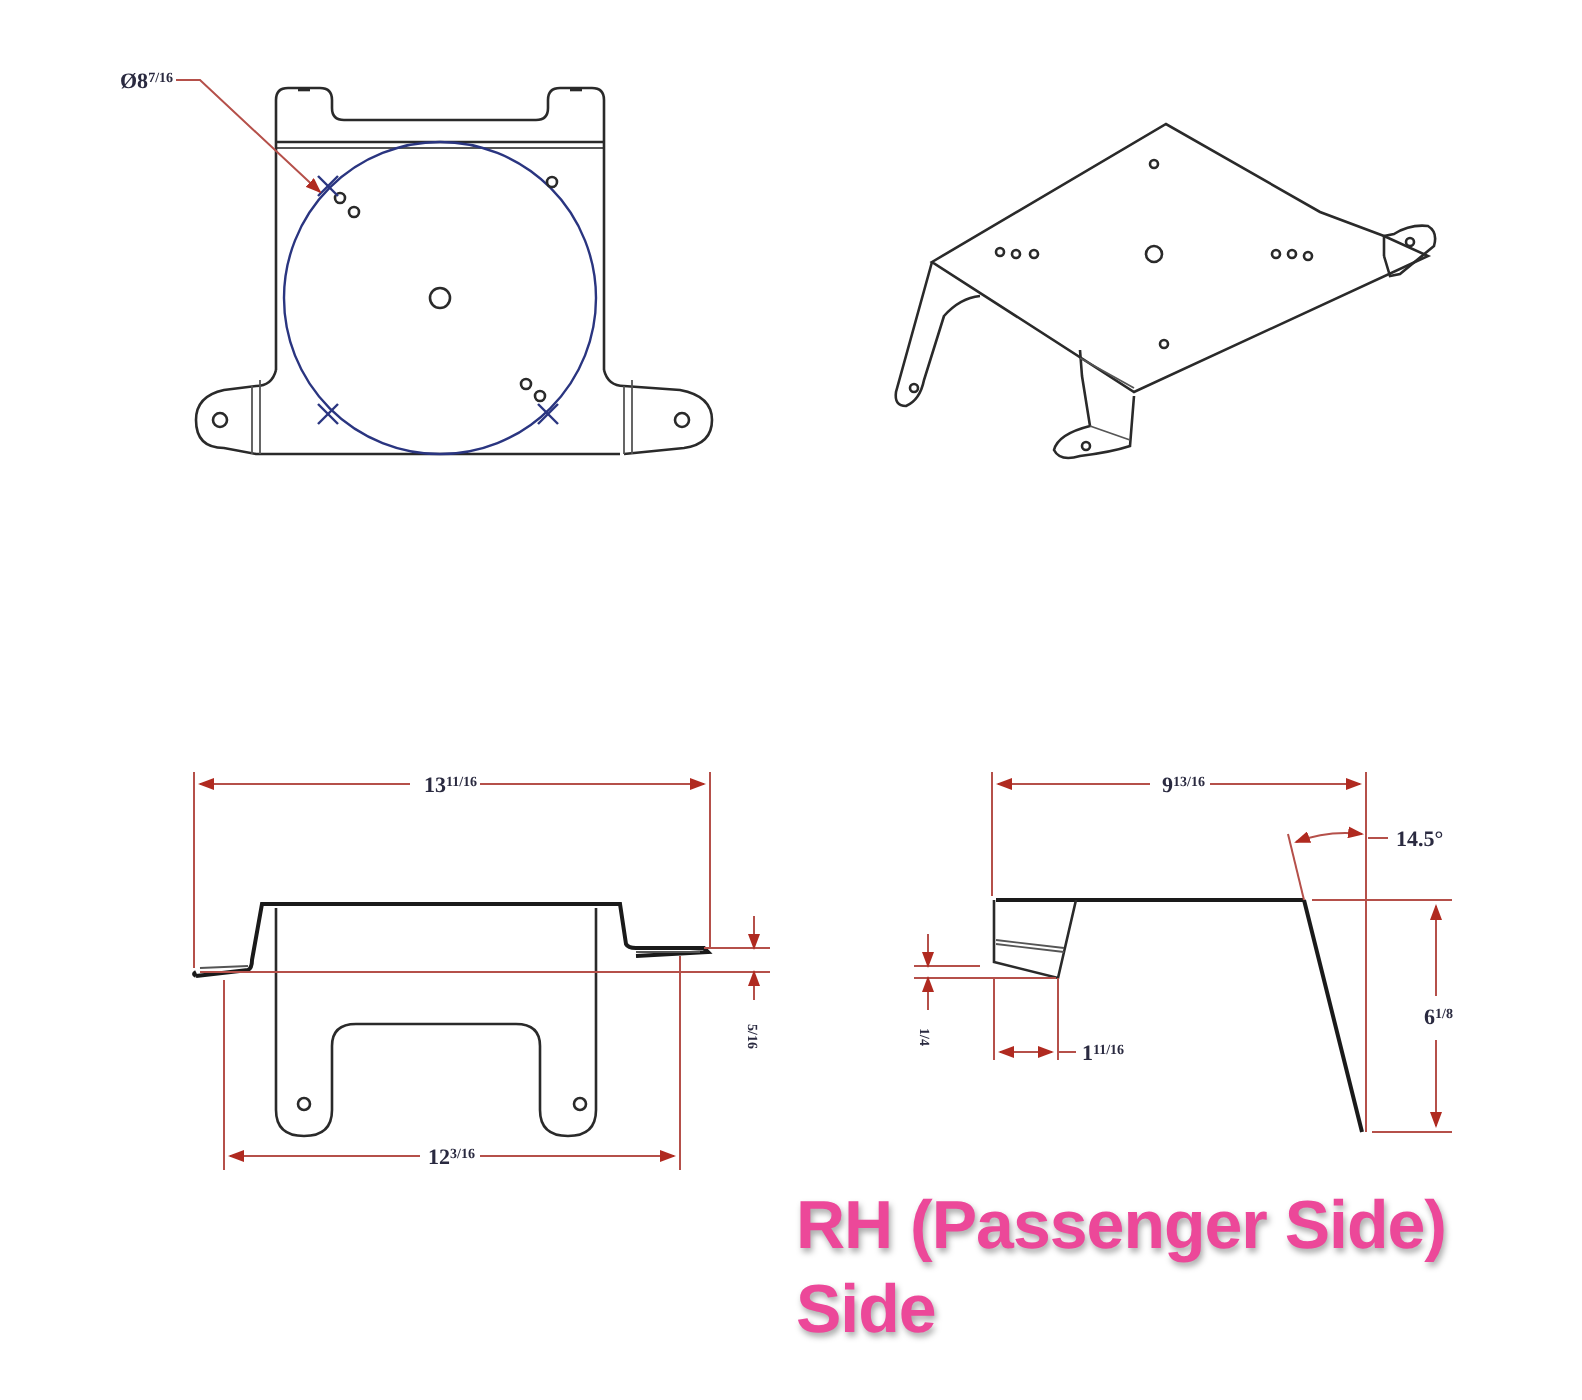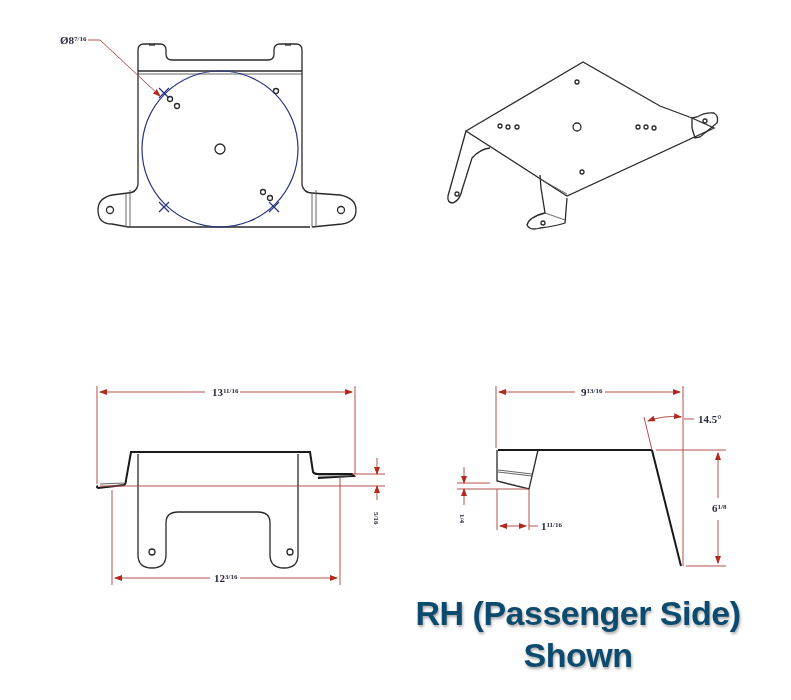--- a/index.html
+++ b/index.html
@@ -5,22 +5,22 @@
     html, body { margin: 0; padding: 0; background: #ffffff; }
     body { width: 791px; height: 700px; position: relative; overflow: hidden; font-family: "Liberation Sans", sans-serif; }
     svg.drawing { position: absolute; left: 0; top: 0; }
     .ln { stroke: #2a2a2a; stroke-width: 1.3; fill: none; }
     .ln-thin { stroke: #555; stroke-width: 0.9; fill: none; }
     .ln-bold { stroke: #1a1a1a; stroke-width: 2; fill: none; }
     .dim { stroke: #b5504a; stroke-width: 1; fill: none; }
     .circ { stroke: #2a3580; stroke-width: 1.2; fill: none; }
     .dim-text { font-family: "Liberation Serif", serif; font-size: 11px; font-weight: bold; fill: #2a2a40; }
     .dim-text-small { font-family: "Liberation Serif", serif; font-size: 7px; font-weight: bold; fill: #2a2a40; }
-    .caption { position: absolute; left: 398px; top: 592px; width: 360px; text-align: center;
-      font-family: "Liberation Sans", sans-serif; font-weight: bold; font-size: 34px; line-height: 42px; color: #0c4a6e;
+    .caption { position: absolute; left: 398px; top: 592px; width: 360px; 
+      font-family: "Liberation Sans", sans-serif; font-weight: bold; font-size: 34px; line-height: 42px; color: #ec4899;
       text-shadow: 1px 2px 3px rgba(0,0,0,0.35); letter-spacing: -0.5px; }
     .caption span { display: block; }
   </style>
 </head>
 <body>
 
 <svg class="drawing" width="791" height="700" viewBox="0 0 791 700" xmlns="http://www.w3.org/2000/svg">
   <defs>
     <marker id="arr" markerWidth="8" markerHeight="6" refX="7" refY="3" orient="auto" markerUnits="userSpaceOnUse">
       <path d="M0,0 L8,3 L0,6 z" fill="#b02a20"></path>
@@ -179,14 +179,14 @@
     <line class="dim" x1="500" y1="526" x2="526" y2="526" marker-start="url(#arrS)" marker-end="url(#arr)"></line>
     <line class="dim" x1="529" y1="526" x2="538" y2="526"></line>
     <text class="dim-text" x="541" y="530">
       <tspan>1</tspan><tspan class="dim-text-small" dy="-3">11/16</tspan>
     </text>
   </g>
 </svg>
 
 <div class="caption">
   <span>RH (Passenger Side)</span>
-  <span>Shown</span>
+  <span>Side</span>
 </div>
 
 </body></html>

